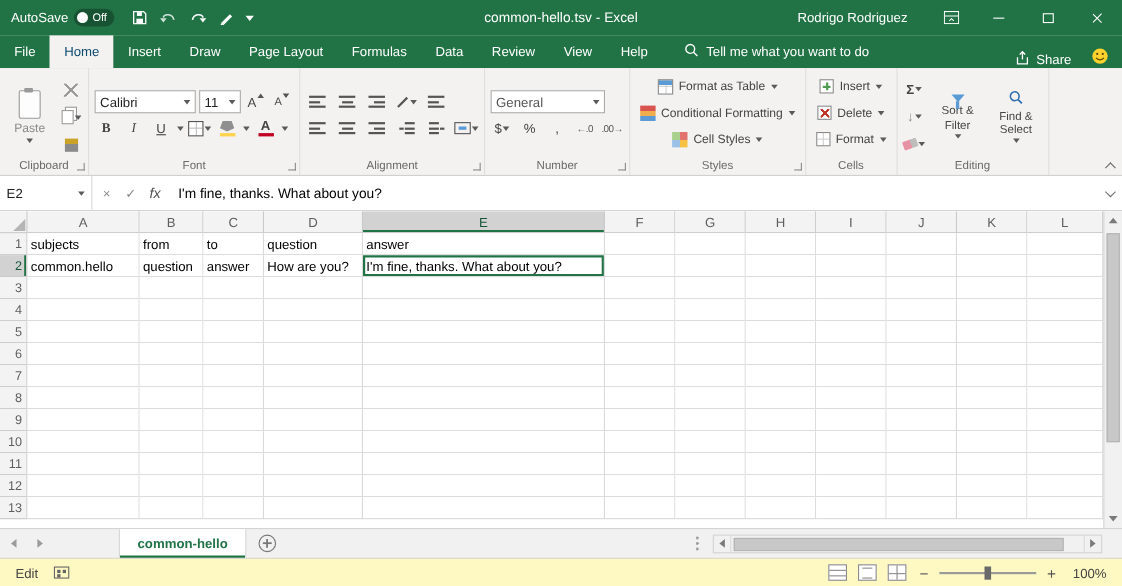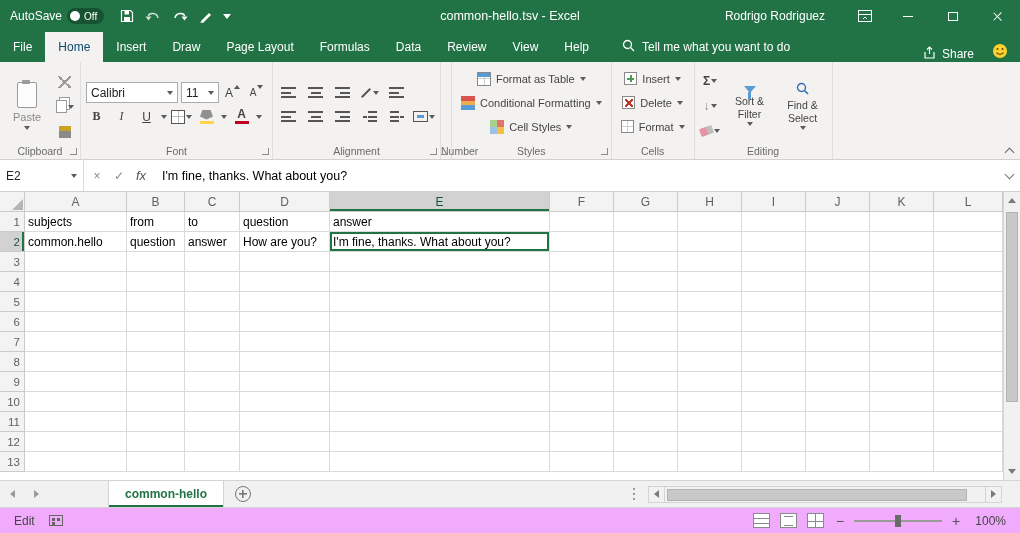--- a/index.html
+++ b/index.html
@@ -120,21 +120,21 @@
   .sheettab{margin-left:60px;padding:0 16px;background:#fff;border-left:1px solid #d4d4d4;border-right:1px solid #d4d4d4;display:flex;align-items:center;font-size:12px;font-weight:bold;color:#217346;box-shadow:inset 0 -2px 0 #217346}
   .addsheet{width:26px;display:flex;align-items:center;justify-content:center;margin-left:6px}
   .addsheet .circle{width:16px;height:16px;border-radius:50%;border:1px solid #767676;background:linear-gradient(#767676 0 0) center/8px 1.6px no-repeat,linear-gradient(#767676 0 0) center/1.6px 8px no-repeat}
   .splitdots{width:8px;margin-left:auto;align-self:center;height:14px;background:radial-gradient(circle at 2px 2px,#9a9a9a 1.1px,transparent 1.4px) 0 0/8px 5px repeat-y}
   .hscroll{display:flex;align-items:center;margin:0 18px 0 8px;align-self:center}
   .hs-btn{width:17px;height:17px;background:#f1f1f1;border:1px solid #d4d4d4;display:flex;align-items:center;justify-content:center}
   .hs-track{width:320px;height:17px;background:#f1f1f1;border-top:1px solid #d4d4d4;border-bottom:1px solid #d4d4d4;position:relative}
   .hs-thumb{position:absolute;left:2px;top:2px;height:12px;width:300px;background:#c8c8c8;border:1px solid #b3b3b3}
 
   
-  .statusbar{height:26px;background:#f0abfc;border-top:1px solid #d4d4d4;display:flex;align-items:center}
+  .statusbar{height:26px;background:#fef9c3;border-top:1px solid #d4d4d4;display:flex;align-items:center}
   .sb-mode{margin-left:14px;font-size:12px;color:#444}
   .ic-macro{width:14px;height:11px;border:1px solid #666;margin-left:14px;background:linear-gradient(#666 0 0) 2px 2px/3px 3px no-repeat,linear-gradient(#666 0 0) 7px 2px/3px 3px no-repeat,linear-gradient(#666 0 0) 2px 6px/3px 3px no-repeat}
   .sb-right{margin-left:auto;display:flex;align-items:center;gap:10px;margin-right:14px}
   .vbtn{width:17px;height:15px;border:1px solid #8a8a8a;background:#fff}
   .vbtn.v-normal{background:linear-gradient(#8a8a8a 0 0) 0 4px/100% 1px no-repeat,linear-gradient(#8a8a8a 0 0) 0 9px/100% 1px no-repeat,#fff}
   .vbtn.v-page{background:linear-gradient(#8a8a8a 0 0) center 2px/9px 1px no-repeat,linear-gradient(#8a8a8a 0 0) center 11px/9px 1px no-repeat,#fff}
   .vbtn.v-break{background:linear-gradient(#8a8a8a 0 0) center/1px 100% no-repeat,linear-gradient(#8a8a8a 0 0) 0 7px/100% 1px no-repeat,#fff}
   .zoomctl{display:flex;align-items:center;gap:8px}
   .zbtn{font-size:14px;color:#555;width:12px;text-align:center}
   .ztrack{width:88px;height:2px;background:#9a9a9a;position:relative}
@@ -360,20 +360,44 @@
             <span class="ic-merge"></span>
             <span class="dda"></span>
           </span>
       </div>
     </div>
     <span class="grp-label">Alignment</span>
     <span class="launcher"></span>
   </div>
 
   <div class="grp">
+    <div class="col">
+      <span class="combo" style="width:104px">
+        <span style="flex:1;color:#555">General</span>
+        <span class="dda"></span>
+      </span>
+      <div class="hrow" style="gap:4px">
+        <span class="sbtn">
+            <span>$</span>
+            <span class="dda"></span>
+          </span>
+        <span class="sbtn">
+            <span>%</span>
+          </span>
+        <span class="sbtn">
+            <span>,</span>
+          </span>
+        <span class="sbtn smalltxt">
+            <span>←.0</span>
+          </span>
+        <span class="sbtn smalltxt">
+            <span>.00→</span>
+          </span>
+      </div>
+    </div>
     <span class="grp-label">Number</span>
     <span class="launcher"></span>
   </div>
 
   <div class="grp" style="flex-direction:column;gap:1px">
     <span class="styrow">
       <span class="ic-table"></span>
       <span>Format as Table</span>
       <span class="dda"></span>
     </span>

